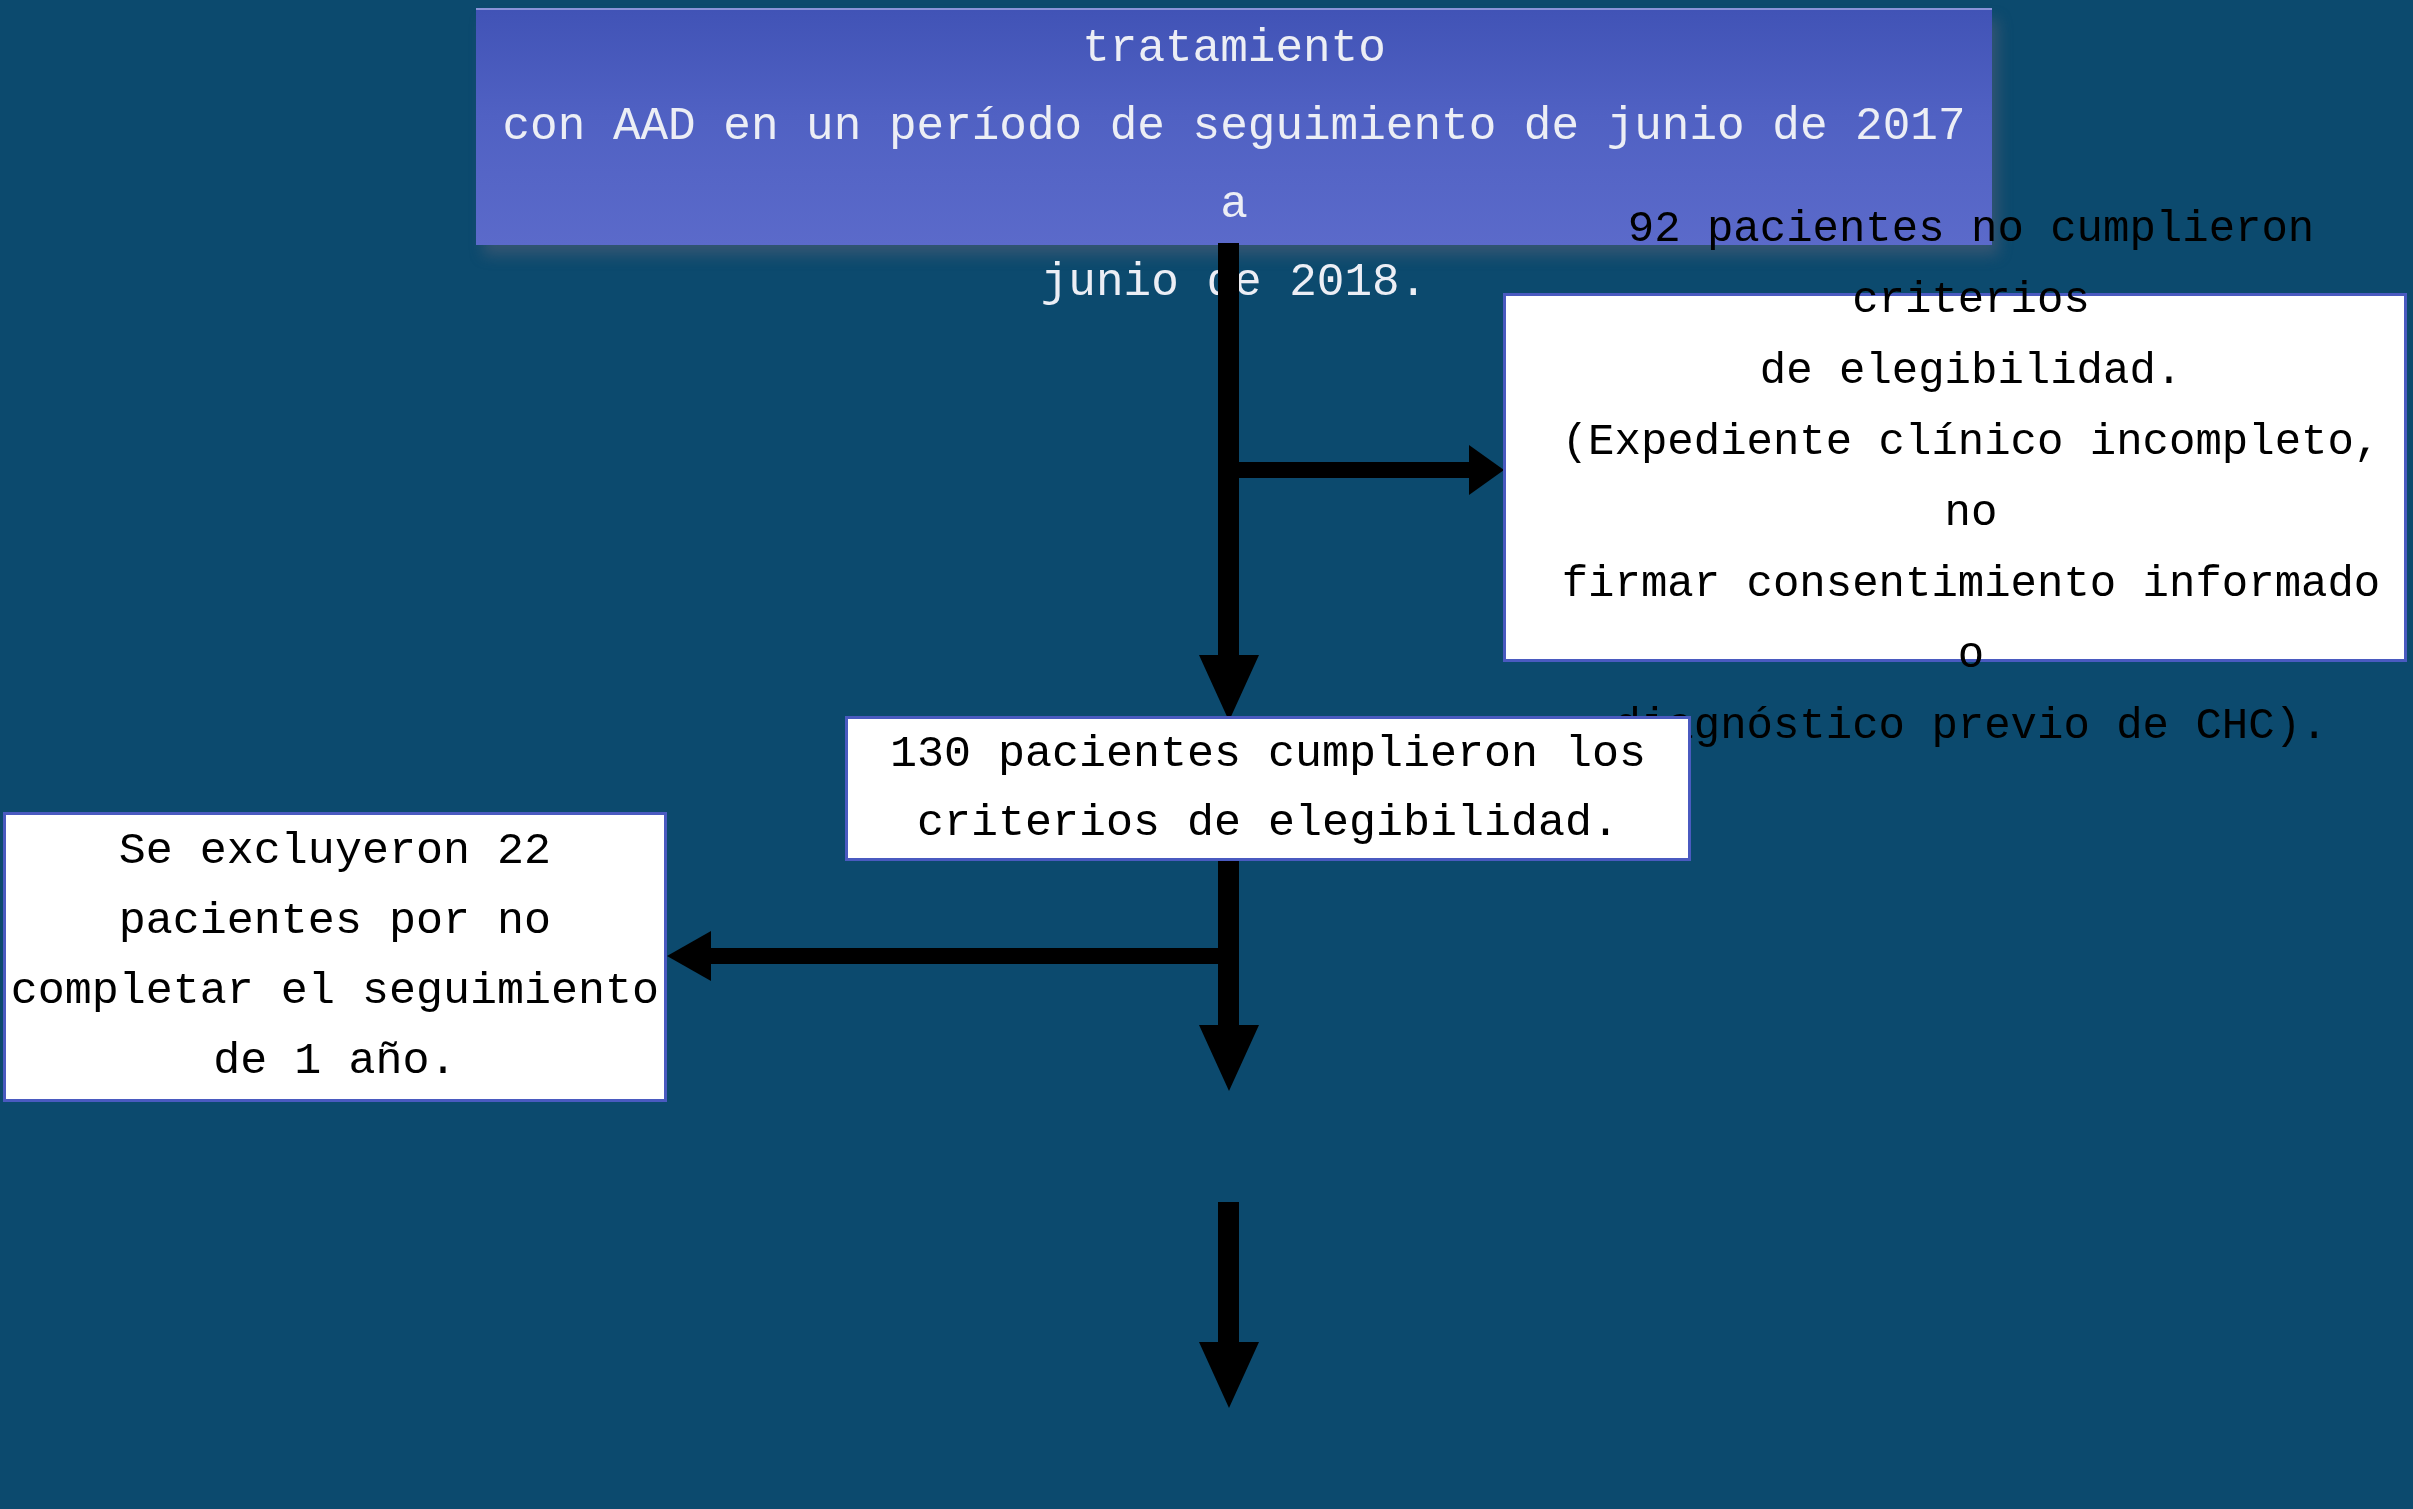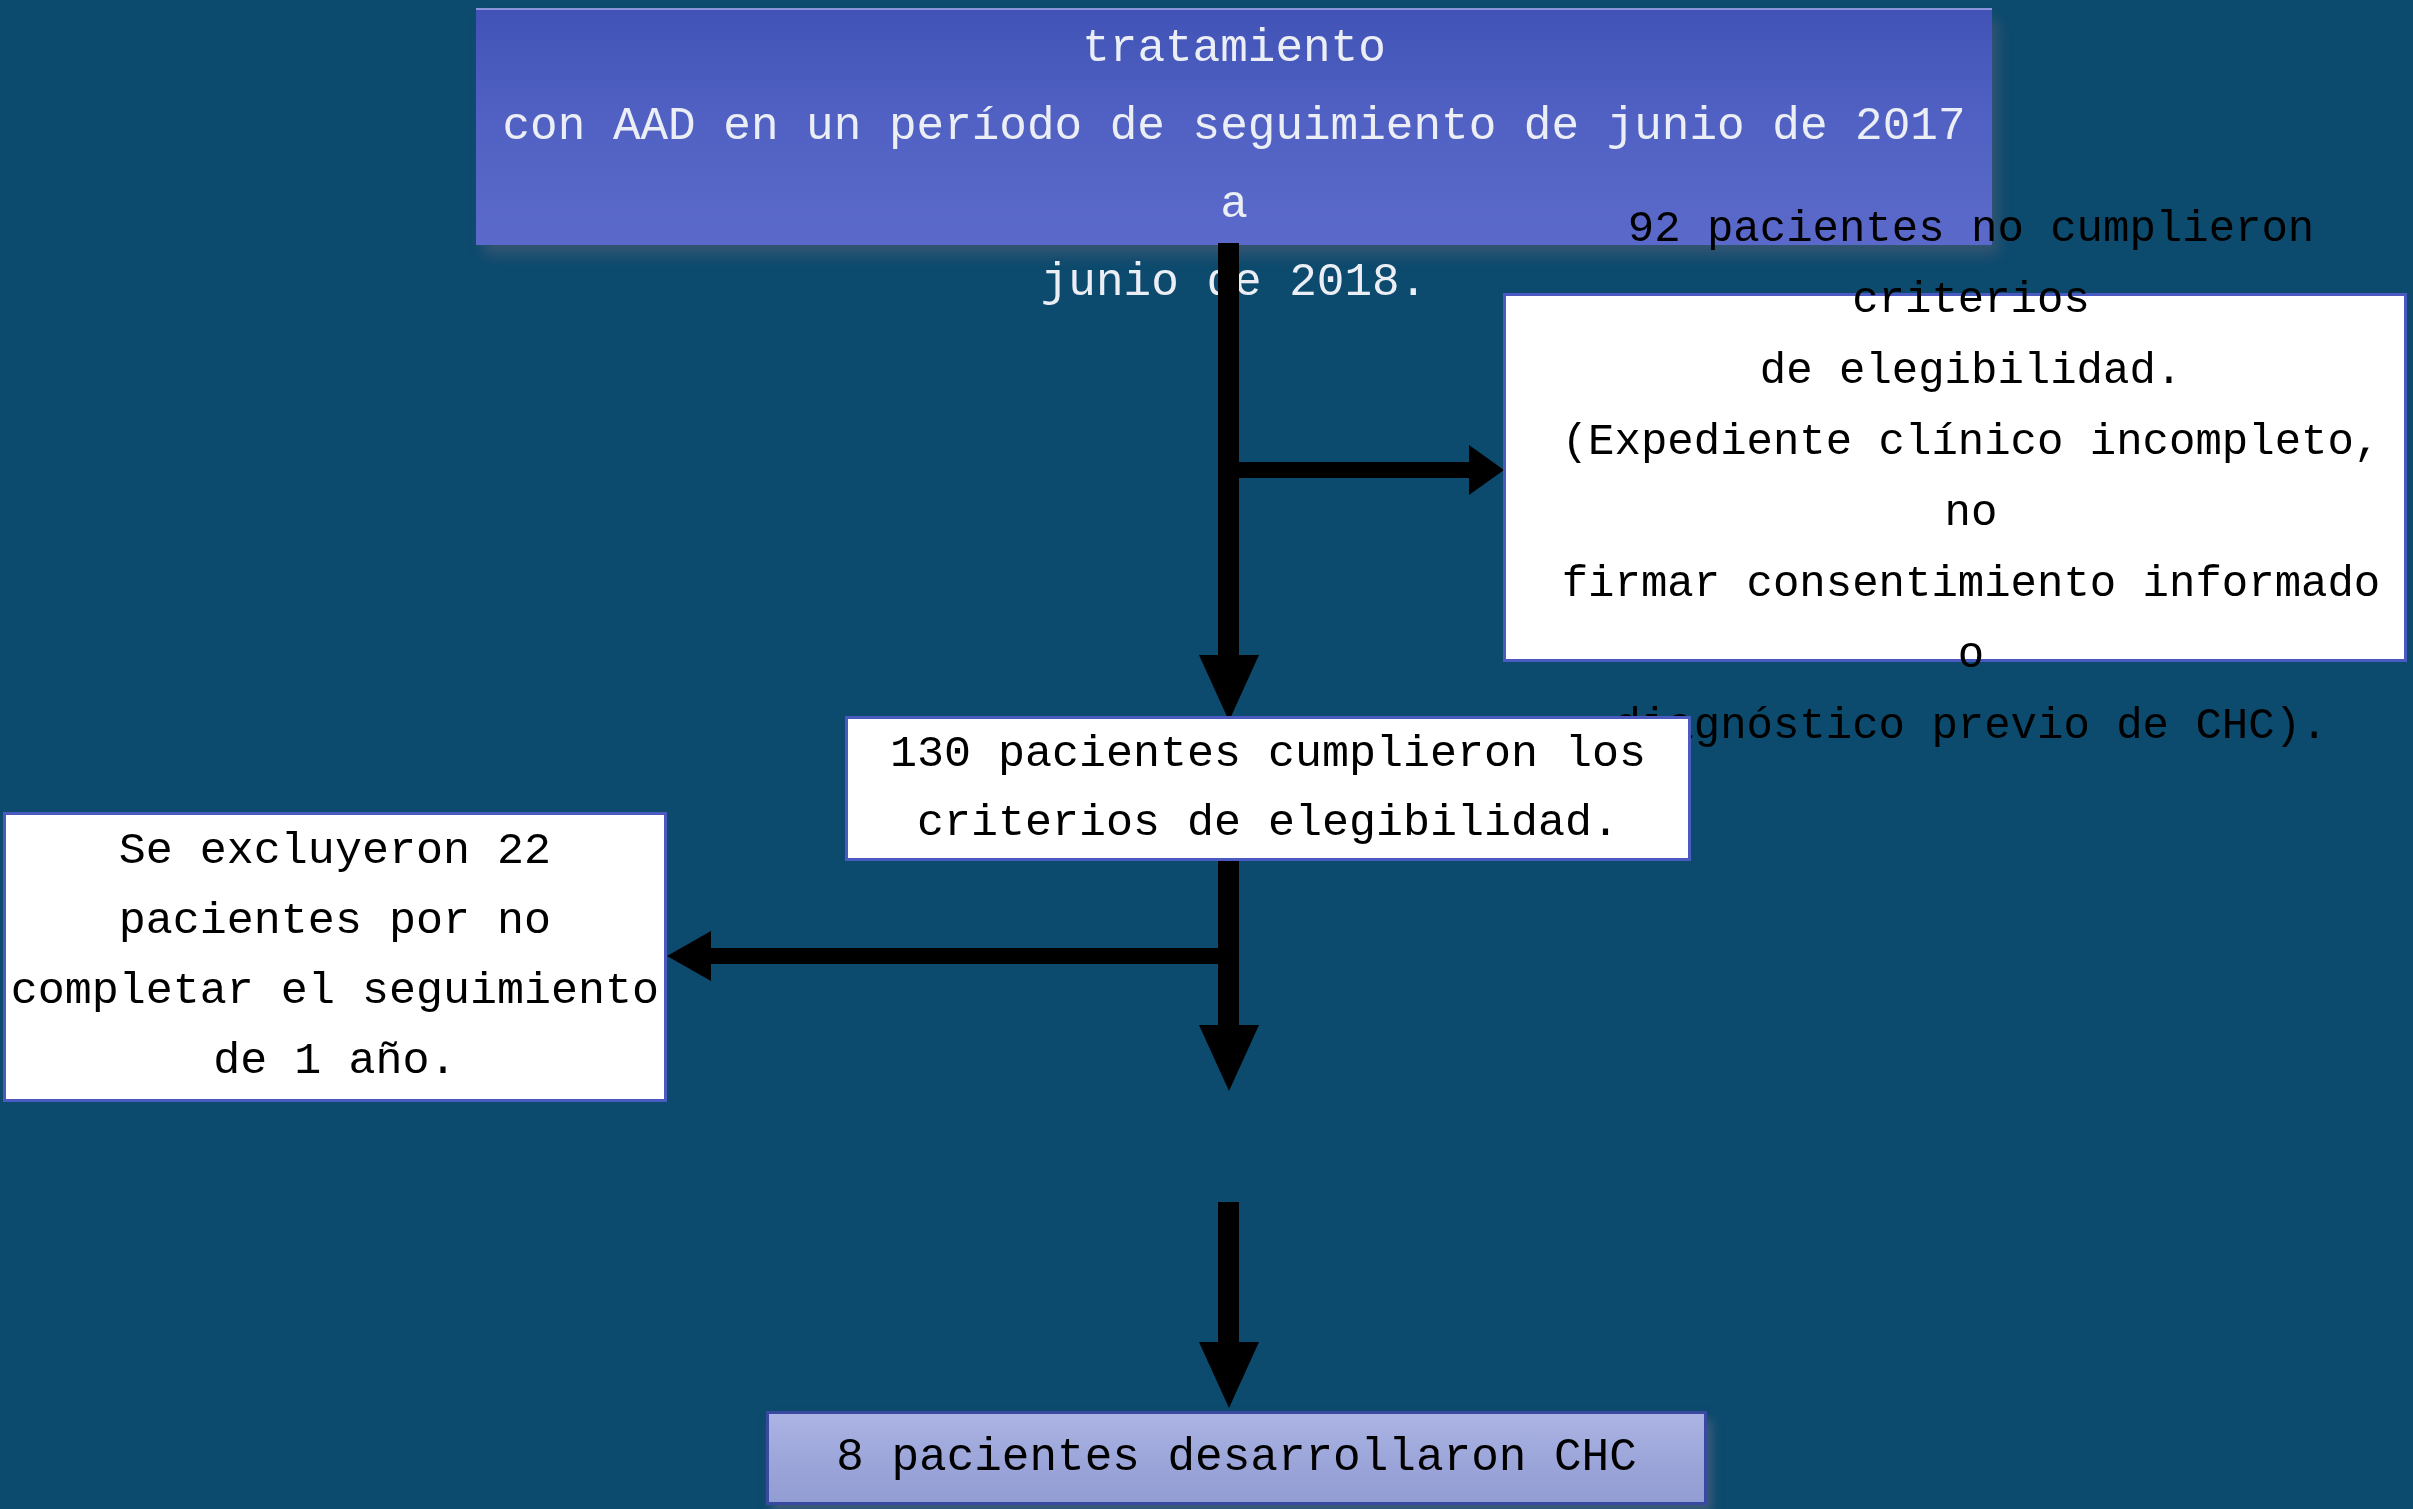--- a/index.html
+++ b/index.html
@@ -119,18 +119,15 @@
     <div class="shaft-v" style="left:1218px;top:861px;height:166px;"></div>
     <div class="head-down" style="left:1199px;top:1025px;"></div>
   </div>
 
 
   <div>
     <div class="shaft-v" style="left:1218px;top:1202px;height:142px;"></div>
     <div class="head-down" style="left:1199px;top:1342px;"></div>
   </div>
 
-  <div class="box outcome-box">
-    <div class="txt">8 pacientes desarrollaron CHC</div>
-  </div>
 
 </div>
 
 
 </body></html>

